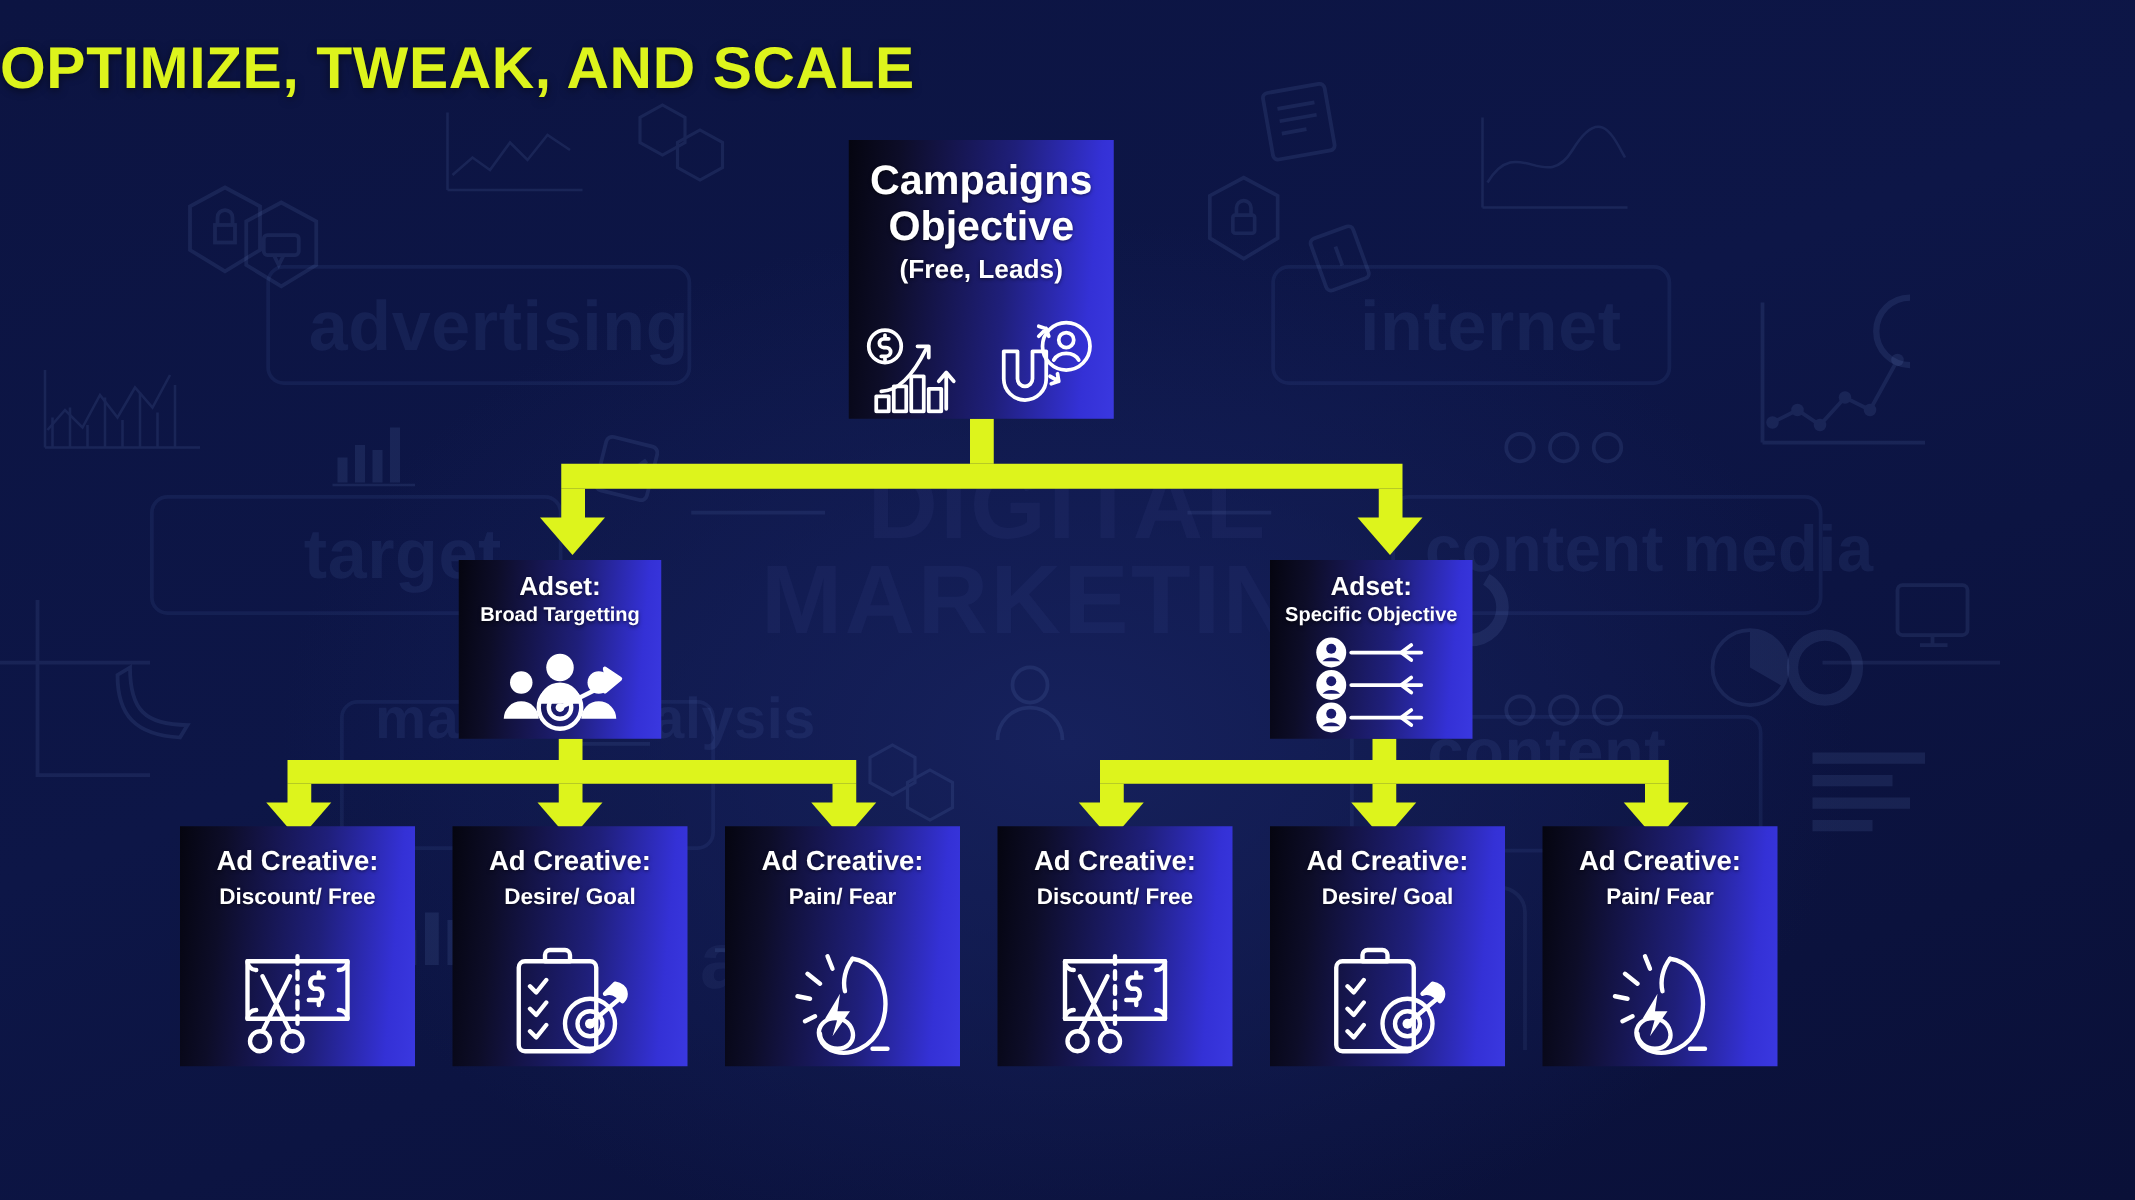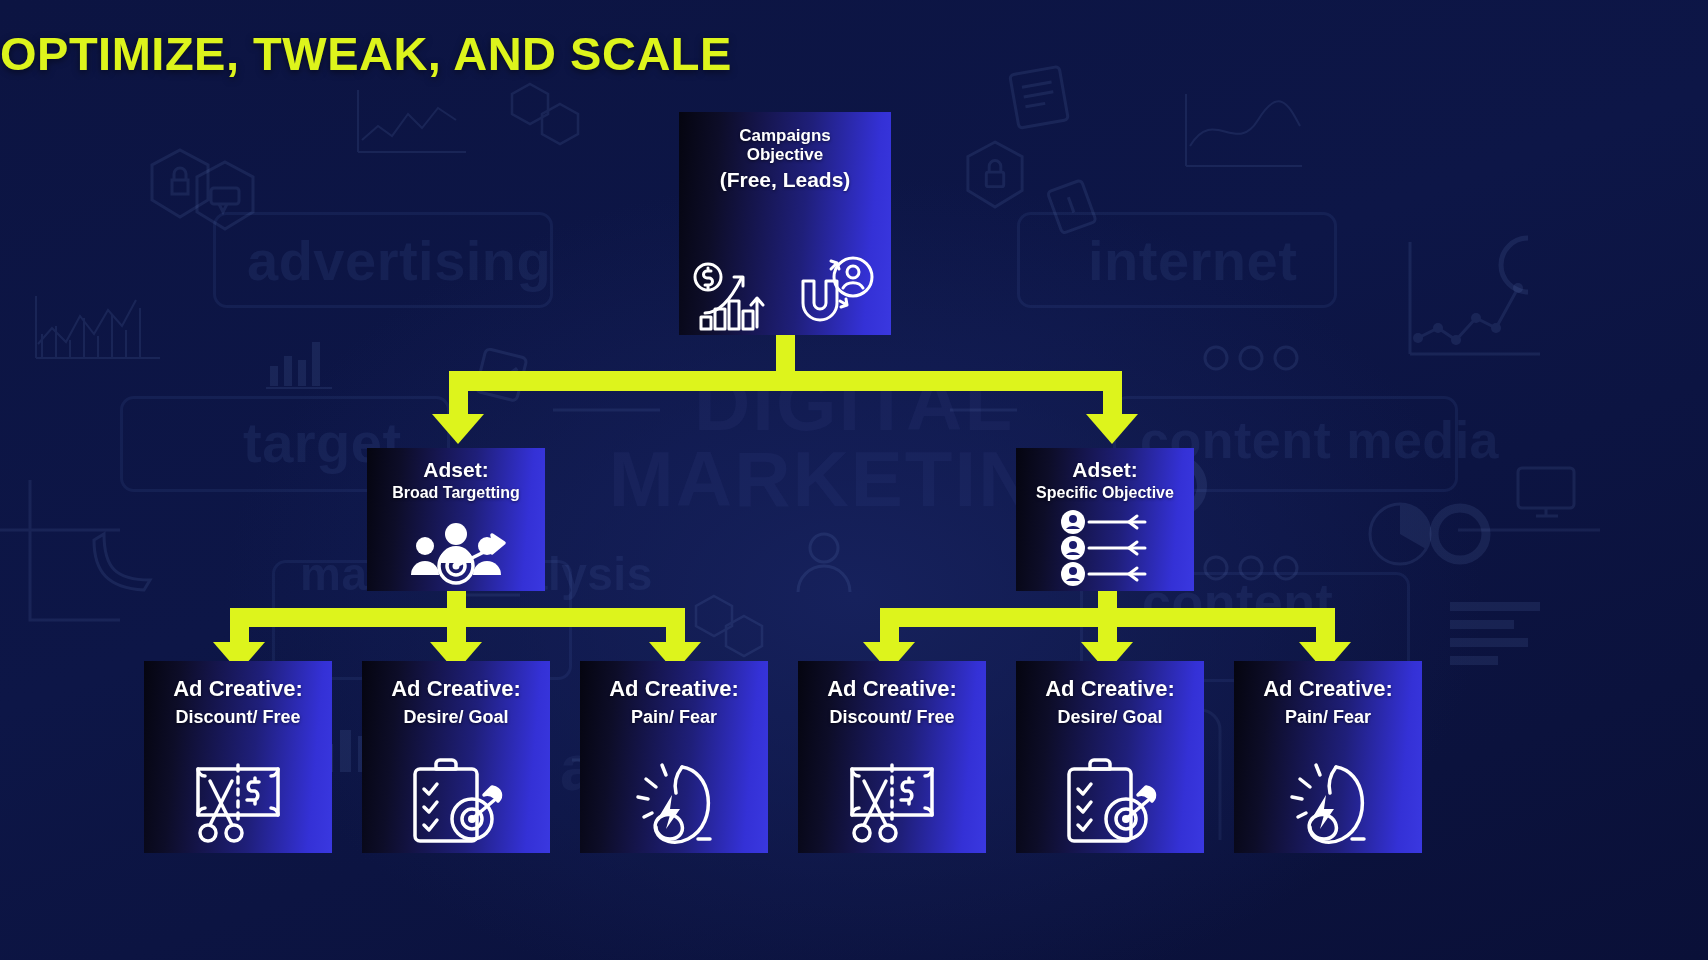--- a/index.html
+++ b/index.html
@@ -81,26 +81,26 @@
     align-items:flex-end;
     justify-content:center;
     gap:10px;
     width:100%;
     flex:1;
   }
   .card .icons svg{ display:block; }
 
   
   #node-top{ left:679px; top:112px; width:212px; height:223px; padding-top:14px; }
-  #node-top .t1{ font-size:17px; }
+  #node-top .t1{ font-size:33px; }
   #node-top .t2{ font-size:21px; margin-top:4px; }
   #node-top .icons{ gap:4px; padding-bottom:4px; }
 
   
-  .adset{ width:178px; height:143px; padding-top:10px; }
+  .adset{ width:162px; height:143px; padding-top:10px; }
   #node-adset-left{ left:367px; top:448px; }
   #node-adset-right{ left:1016px; top:448px; }
   .adset .t1{ font-size:21px; }
   .adset .t2{ font-size:16px; margin-top:2px; }
   .adset .icons{ padding-bottom:4px; }
 
   
   .creative{ width:188px; height:192px; top:661px; padding-top:16px; }
   .creative .t1{ font-size:22px; }
   .creative .t2{ font-size:18px; margin-top:5px; }

